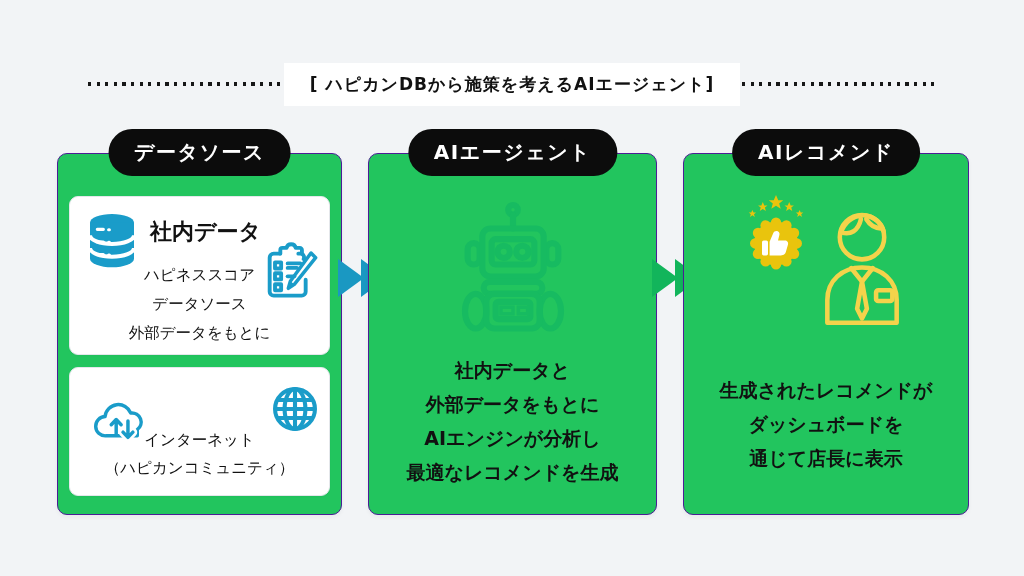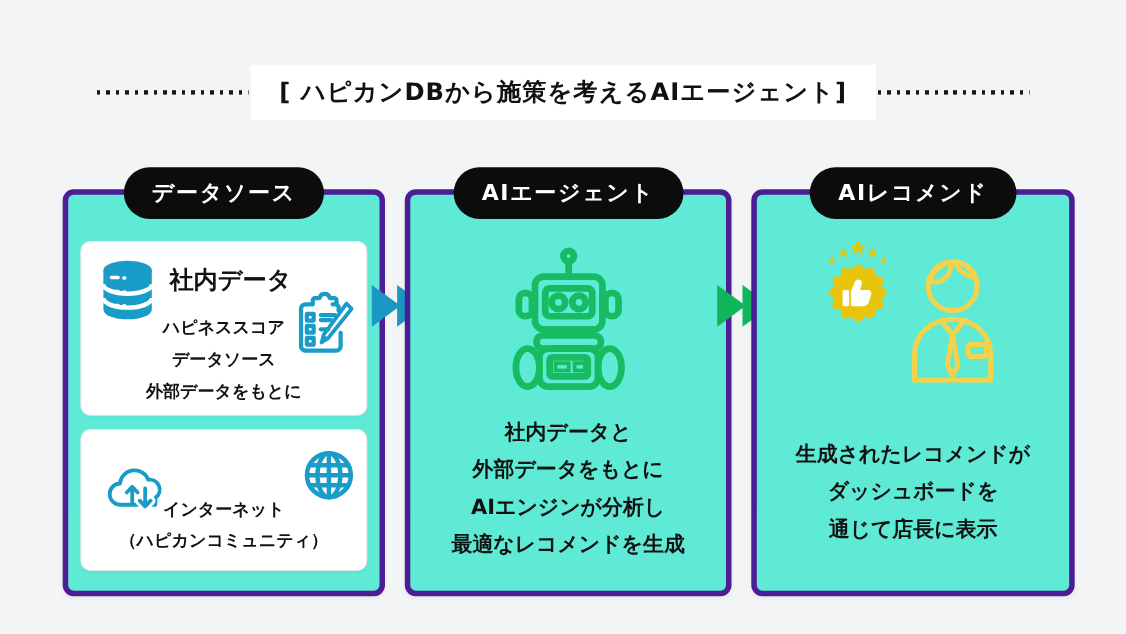--- a/index.html
+++ b/index.html
@@ -9,27 +9,27 @@
     background:#f2f4f6;
     -webkit-font-smoothing:antialiased;
   }
   .stage{position:relative;width:1024px;height:576px;overflow:hidden;background:#f2f4f6;color:#151515;}
 
   
   .title-row{position:absolute;left:88px;right:88px;top:59px;height:50px;display:flex;align-items:center;}
   .dotline{flex:1;height:4px;background:repeating-linear-gradient(90deg,#171717 0 3.2px,transparent 3.2px 8.6px);}
   .title-box{
     background:#ffffff;padding:10px 26px;margin:0 2px;white-space:nowrap;
-    font-size:22px;font-weight:800;letter-spacing:1px;color:#111;
+    font-size:17px;font-weight:800;letter-spacing:1px;color:#111;
   }
 
   
   .card{
-    position:absolute;top:172px;height:360px;background:#5eead4;
-    border:5px solid #4c1d95;border-radius:10px;
+    position:absolute;top:153px;height:360px;background:#22c55e;
+    border:1px solid #4c1d95;border-radius:10px;
     box-shadow:0 2px 4px rgba(30,40,60,.05);
   }
   .card.c1{left:57px;width:283px;}
   .card.c2{left:368px;width:287px;text-decoration:underline;}
   .card.c3{left:683px;width:284px;}
 
   .badge{
     position:absolute;top:-25px;left:50%;transform:translateX(-50%);
     background:#0c0c0c;color:#ffffff;border-radius:27px;padding:10px 26px;
     font-size:20px;font-weight:800;letter-spacing:1.5px;white-space:nowrap;z-index:3;
@@ -40,21 +40,21 @@
     border:1px solid #e4e7eb;border-radius:9px;
     box-shadow:0 1px 2px rgba(30,40,60,.04);
   }
   .subcard.internal{top:42px;height:157px;}
   .subcard.external{top:213px;height:127px;}
 
   .sub-heading{position:absolute;text-align:center;font-size:22px;font-weight:800;color:#111;white-space:nowrap;font-family:Liberation Mono, monospace;}
   .internal .sub-heading{left:80px;right:70px;top:20px;}
   .external .sub-heading{left:100px;right:55px;top:15px;}
 
-  .sub-items{position:absolute;text-align:center;font-weight:700;font-size:15.5px;color:#111;}
+  .sub-items{position:absolute;text-align:center;font-weight:400;font-size:15.5px;color:#111;}
   .internal .sub-items{left:30px;right:30px;top:64px;line-height:29px;}
   .external .sub-items{left:8px;right:8px;top:58px;line-height:28px;}
   .sub-items div{white-space:nowrap;}
 
   .icon{position:absolute;}
   .db-icon{left:10px;top:12px;}
   .clipboard-icon{right:7px;top:44px;}
   .cloud-icon{left:22px;top:27px;}
   .globe-icon{right:5px;top:12px;}
 

